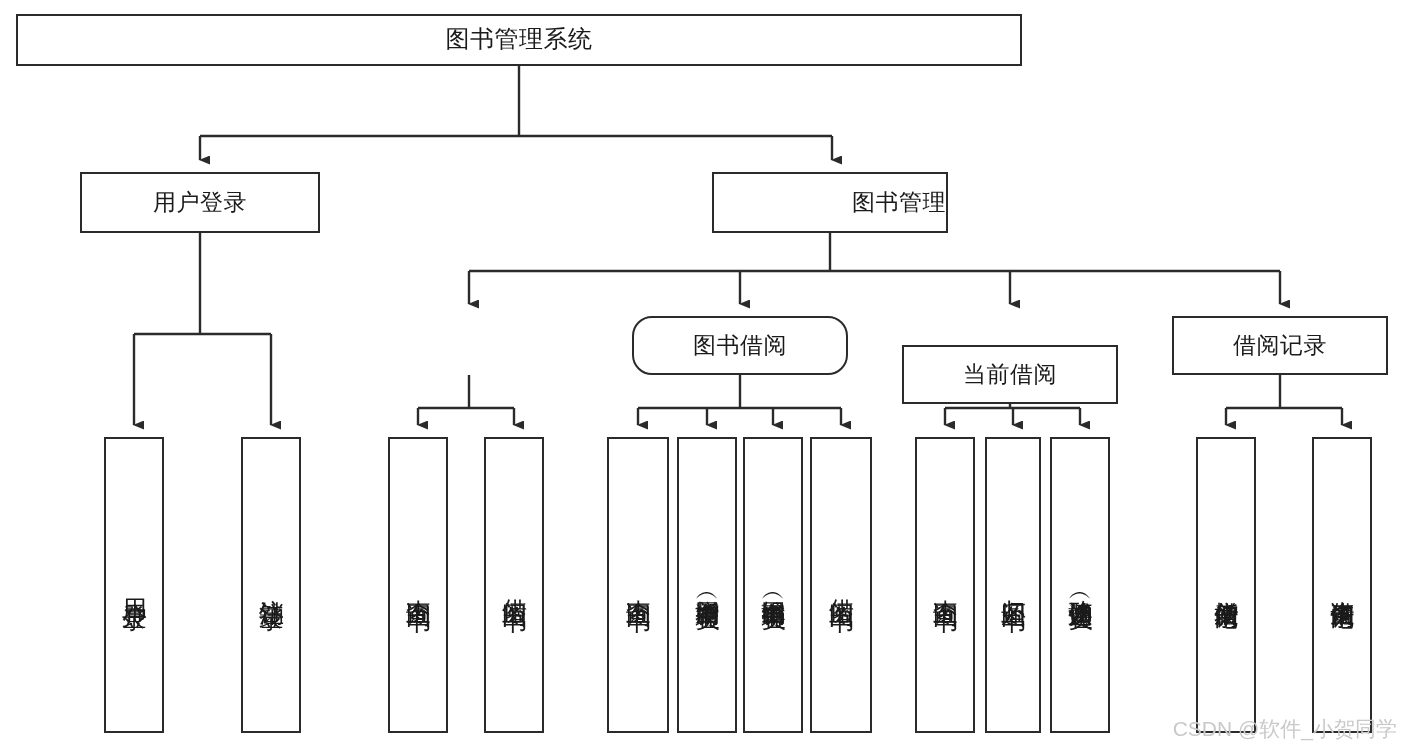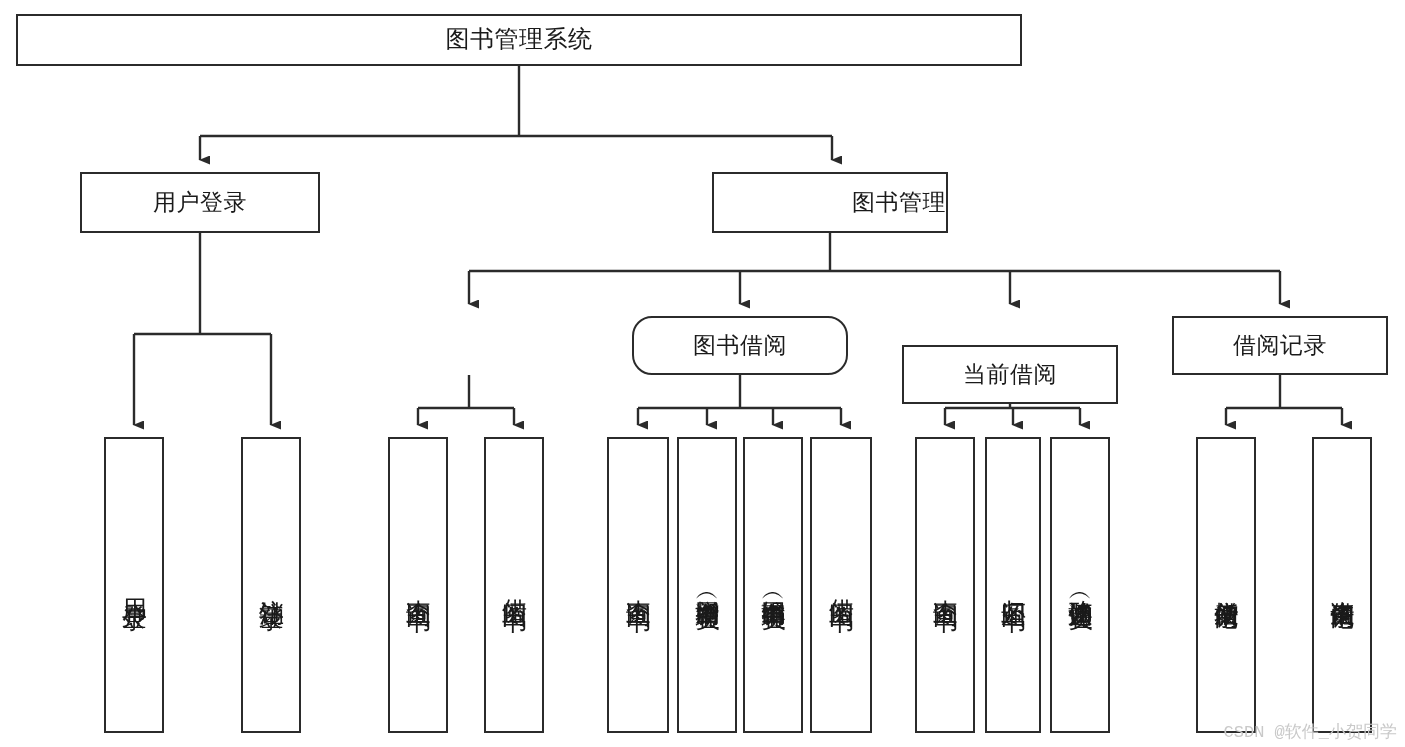--- a/index.html
+++ b/index.html
@@ -72,23 +72,23 @@
     stroke-width: 2.4;
     fill: none;
   }
   .conn-arrow {
     fill: #2b2b2b;
   }
   #watermark {
     position: absolute;
     right: 8px;
     bottom: 4px;
-    font-size: 17px;
+    font-size: 21px;
     color: #c9c9c9;
-    font-family: Liberation Mono, monospace;
+    font-family: Liberation Sans, sans-serif;
     white-space: nowrap;
     pointer-events: none;
   }
 </style>
 </head>
 <body>
 
 <div id="diagram-root">
 
   <svg class="connectors" viewBox="0 0 1405 747">

